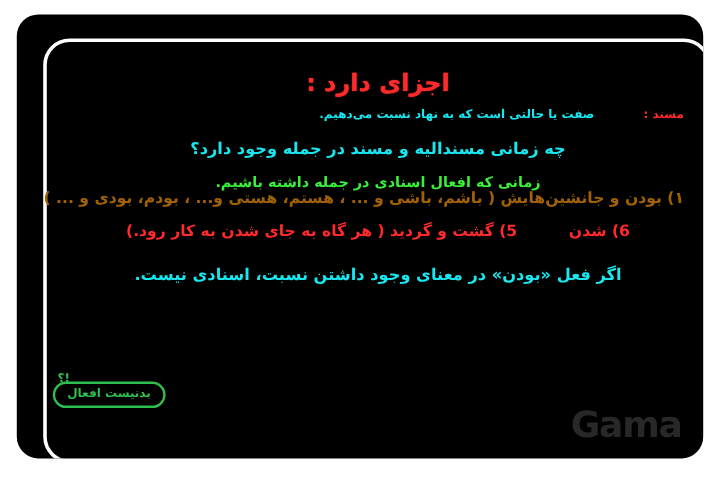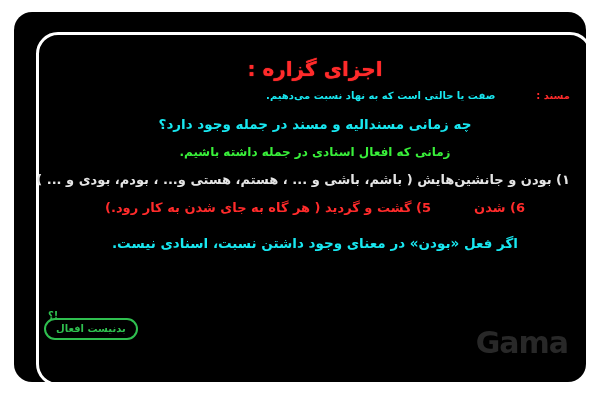--- a/index.html
+++ b/index.html
@@ -97,23 +97,22 @@
   }
 
   .sec-head {
     margin-top: 18px;
     font-size: 13.5px;
     color: #ffd21a;
     text-align: center;
   }
 
   .row-item1 {
-    margin-top: 14px;
     font-size: 13px;
-    color: #e5e5e5;
+    color: #a16207;
     text-align: left;
   }
   .row-item2 {
     margin-top: 14px;
     font-size: 13px;
     color: #ff2b2b;
     text-align: center;
   }
   .gap-inline {
     display: inline-block;
@@ -148,42 +147,42 @@
     left: 2px;
     top: -10px;
     font-size: 10px;
     color: #2fbf4f;
   }
 
   
   #watermark {
     position: absolute;
     right: 18px;
-    bottom: 22px;
+    bottom: 10px;
     font-size: 30px;
     font-weight: bold;
     color: #4a4a4a;
     opacity: 0.55;
     letter-spacing: -1px;
     font-family: "DejaVu Sans", "Liberation Sans", sans-serif;
     direction: ltr;
   }
 </style>
 </head>
 <body>
 
 <div id="slide">
 
   <div id="panel">
 
     <div id="panel-outline"></div>
 
     <div class="content">
 
-      <div class="title line">اجزای گزاره :</div>
+      <div class="title line">اجزای دارد :</div>
 
       <div class="row-mosnad line">
         <span class="lbl-red">مسند :</span>
         <span class="gap-inline"></span>
         <span class="txt-cyan">صفت یا حالتی است که به نهاد نسبت می‌دهیم.</span>
       </div>
 
       <div class="row-q line">چه زمانی مسندالیه و مسند در جمله وجود دارد؟</div>
 
       <div class="row-a line">زمانی که افعال اسنادی در جمله داشته باشیم.</div>

